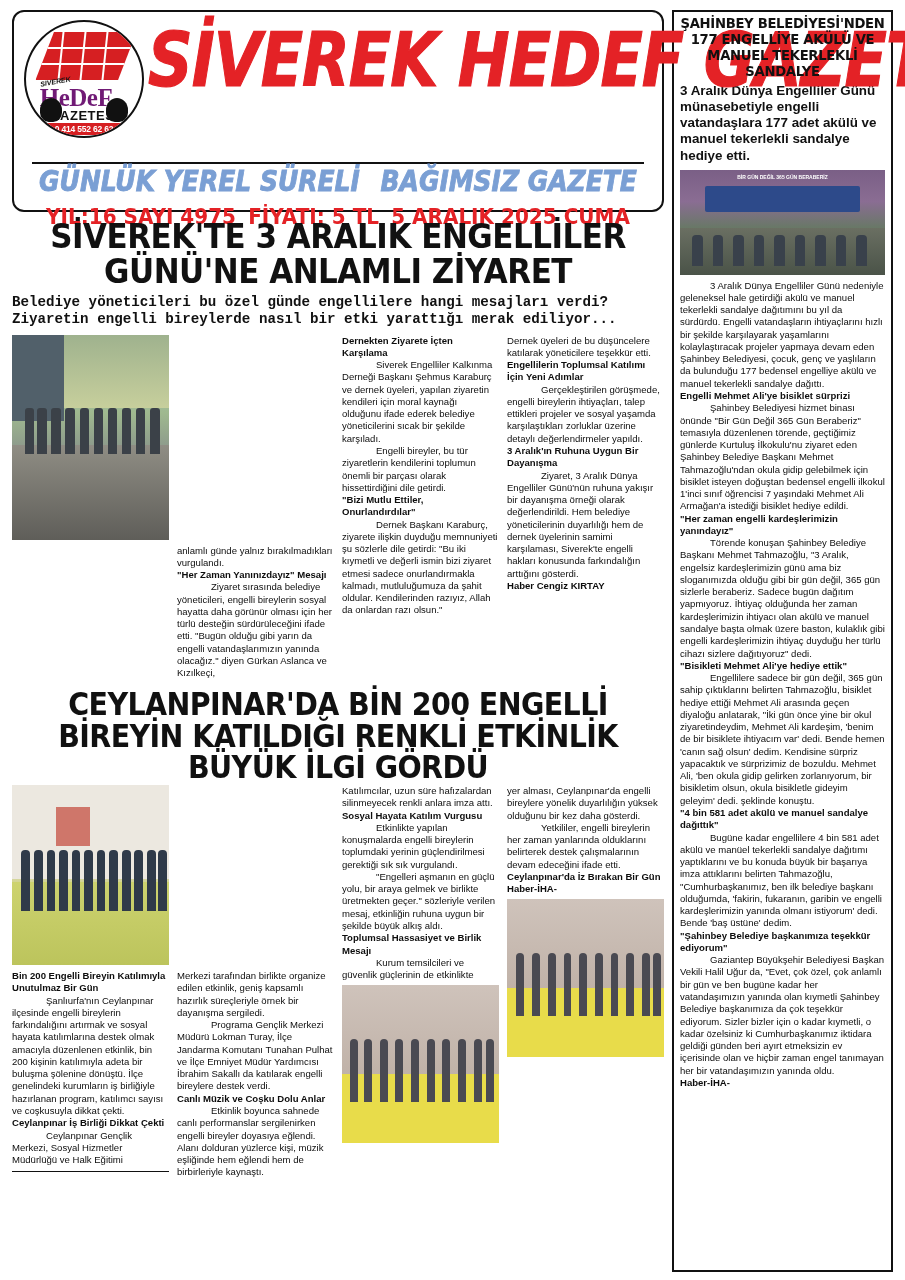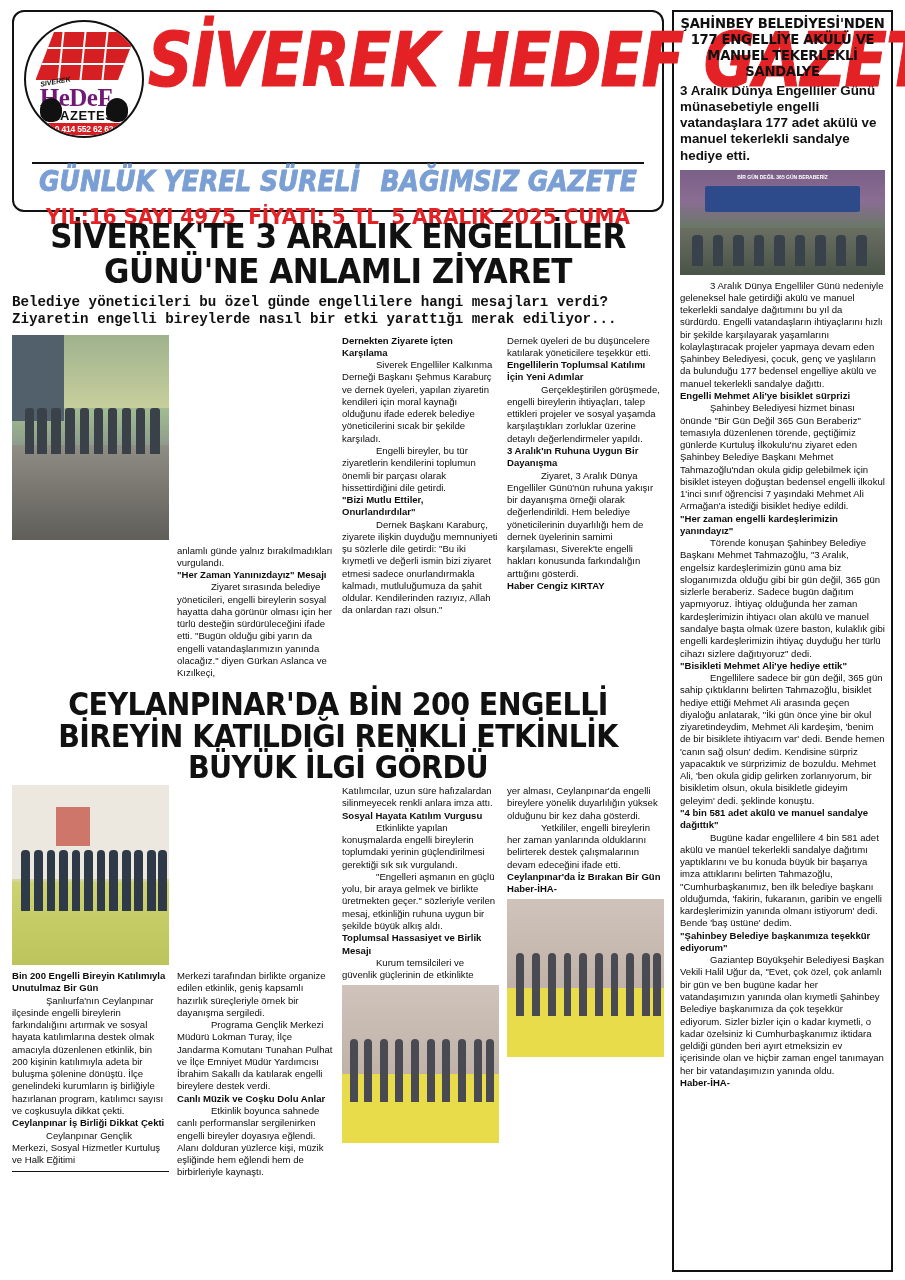--- a/index.html
+++ b/index.html
@@ -343,21 +343,21 @@
               <i class="pr" style="left:62%"></i>
             <i class="pr" style="left:70%"></i>
               <i class="pr" style="left:78%"></i>
             <i class="pr" style="left:86%"></i>
               <i class="pr" style="left:93%"></i>
           </div>
           <div class="body-txt" style="margin-top:5px">
             <p class="noind sub-h">Bin 200 Engelli Bireyin Katılımıyla Unutulmaz Bir Gün</p>
             <p>Şanlıurfa'nın Ceylanpınar ilçesinde engelli bireylerin farkındalığını artırmak ve sosyal hayata katılımlarına destek olmak amacıyla düzenlenen etkinlik, bin 200 kişinin katılımıyla adeta bir buluşma şölenine dönüştü. İlçe genelindeki kurumların iş birliğiyle hazırlanan program, katılımcı sayısı ve coşkusuyla dikkat çekti.</p>
             <p class="noind sub-h">Ceylanpınar İş Birliği Dikkat Çekti</p>
-            <p>Ceylanpınar Gençlik Merkezi, Sosyal Hizmetler Kurtuluş ve Halk Eğitimi</p>
+            <p>Ceylanpınar Gençlik Merkezi, Sosyal Hizmetler Müdürlüğü ve Halk Eğitimi</p>
           </div>
           <hr class="sep">
         </div>
 
         <div class="col">
           <div class="photo" style="height:180px;background:transparent"></div>
           <div class="body-txt" style="margin-top:5px">
             <p class="noind">Merkezi tarafından birlikte organize edilen etkinlik, geniş kapsamlı hazırlık süreçleriyle örnek bir dayanışma sergiledi.</p>
             <p>Programa Gençlik Merkezi Müdürü Lokman Turay, İlçe Jandarma Komutanı Tunahan Pulhat ve İlçe Emniyet Müdür Yardımcısı İbrahim Sakallı da katılarak engelli bireylere destek verdi.</p>
             <p class="noind sub-h">Canlı Müzik ve Coşku Dolu Anlar</p>

